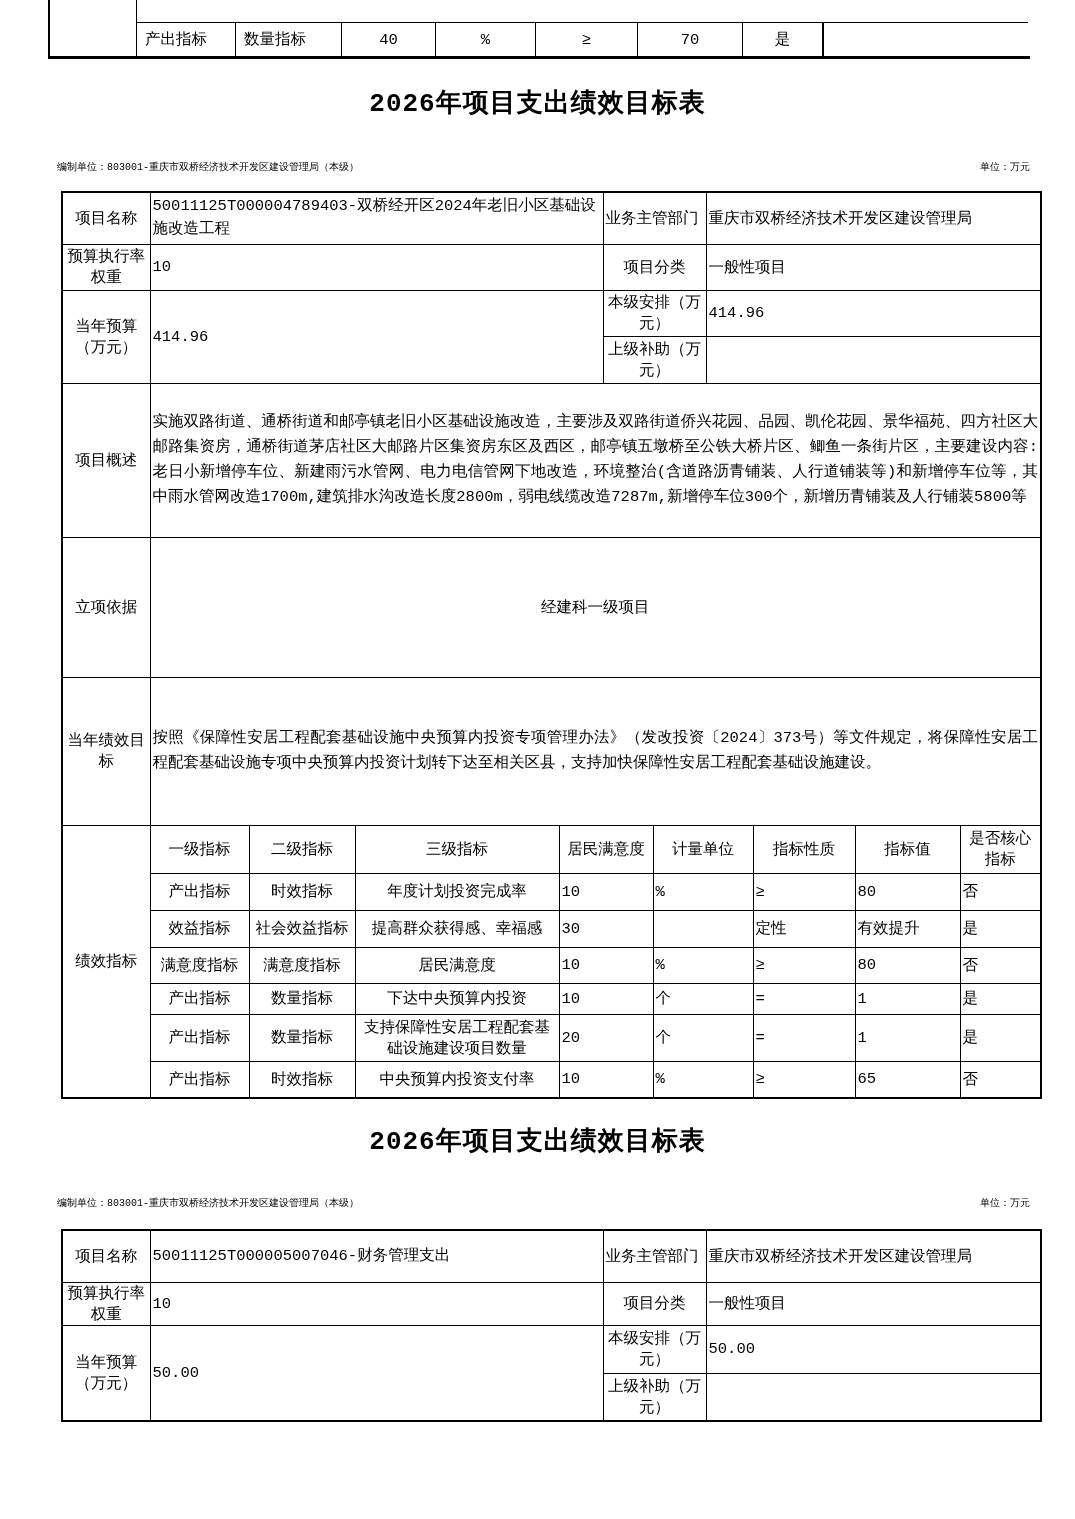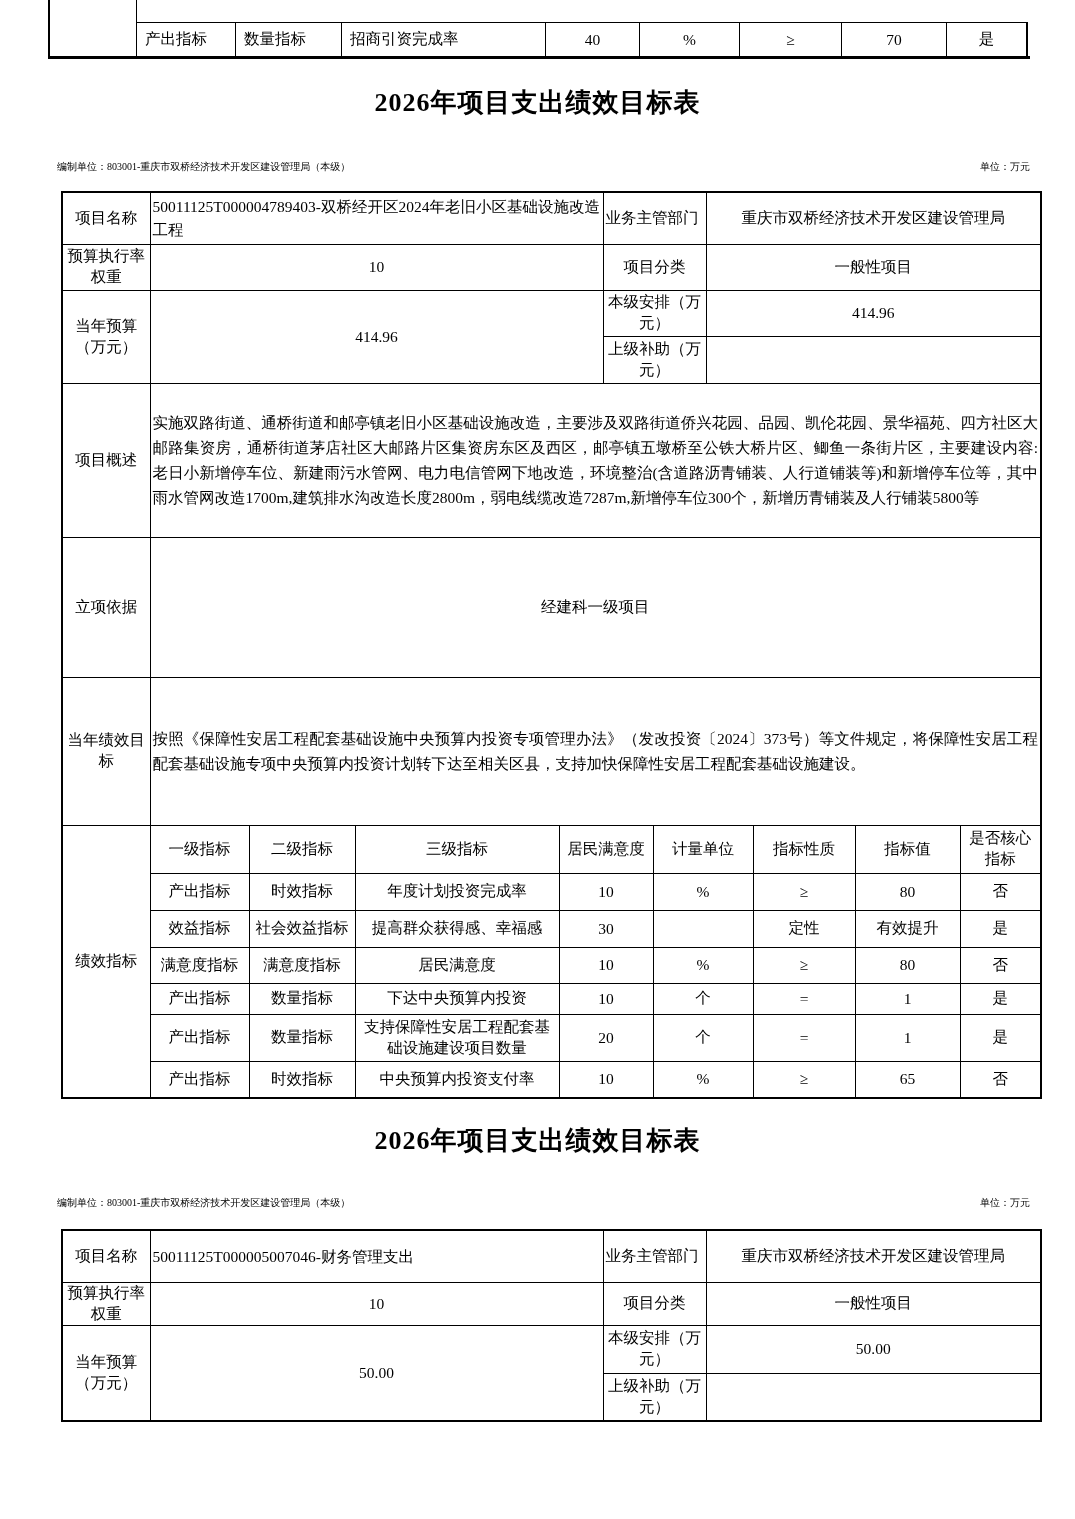--- a/index.html
+++ b/index.html
@@ -3,21 +3,21 @@
 <meta charset="utf-8">
 <style>
   html,body{margin:0;padding:0;}
   body{background:#fff;}
   .page{
     position:relative;
     width:1075px;
     height:1519px;
     background:#fff;
     color:#000;
-    font-family:Liberation Serif, serif;
+    font-family:Liberation Mono, monospace;
     overflow:hidden;
   }
 
   
   .title{
     position:absolute;
     left:0; width:100%;
     text-align:center;
     font-size:26px;
     font-weight:bold;
@@ -88,40 +88,39 @@
   #table2{top:1229px;}
   table.sheet td{
     border:1.5px solid #000;
     padding:0 2px;
     vertical-align:middle;
     overflow:hidden;
     word-break:break-all;
   }
   td.lb{text-align:center;}                        
   td.lbp{text-align:left;padding:0 8px;}         
-  td.ct{text-align:center;}                        
+  td.ct{text-align:left;}                        
   td.lt{text-align:center;padding-left:8px;padding-right:2px;}   
   td.pn{text-align:left;padding:2px 4px;line-height:23px;}     
   td.jt{text-align:justify;padding:2px 6px;line-height:25px;}  
 
   tr.r52{height:52px;} tr.r46{height:46px;} tr.r47{height:47px;}
   tr.r154{height:154px;} tr.r140{height:140px;} tr.r148{height:148px;}
   tr.r48{height:48px;} tr.r41{height:41px;}
   tr.r37{height:37px;} tr.r36{height:36px;} tr.r31{height:31px;}
 </style>
 </head>
 <body>
 
 <div class="page">
 
   <div class="frag-left"></div>
   <div class="frag-row">
     <div class="fc left" style="width:99px">产出指标</div>
     <div class="fc left" style="width:106px">数量指标</div>
-    <div class="fc left" style="width:204px">招商引资完成率</div>
     <div class="fc" style="width:94px">40</div>
     <div class="fc" style="width:100px">%</div>
     <div class="fc" style="width:102px">≥</div>
     <div class="fc" style="width:105px">70</div>
     <div class="fc" style="width:81px">是</div>
   </div>
   <div class="frag-bottom"></div>
 
   <div class="title" id="title1">2026年项目支出绩效目标表</div>
   <div class="meta" id="meta1">

